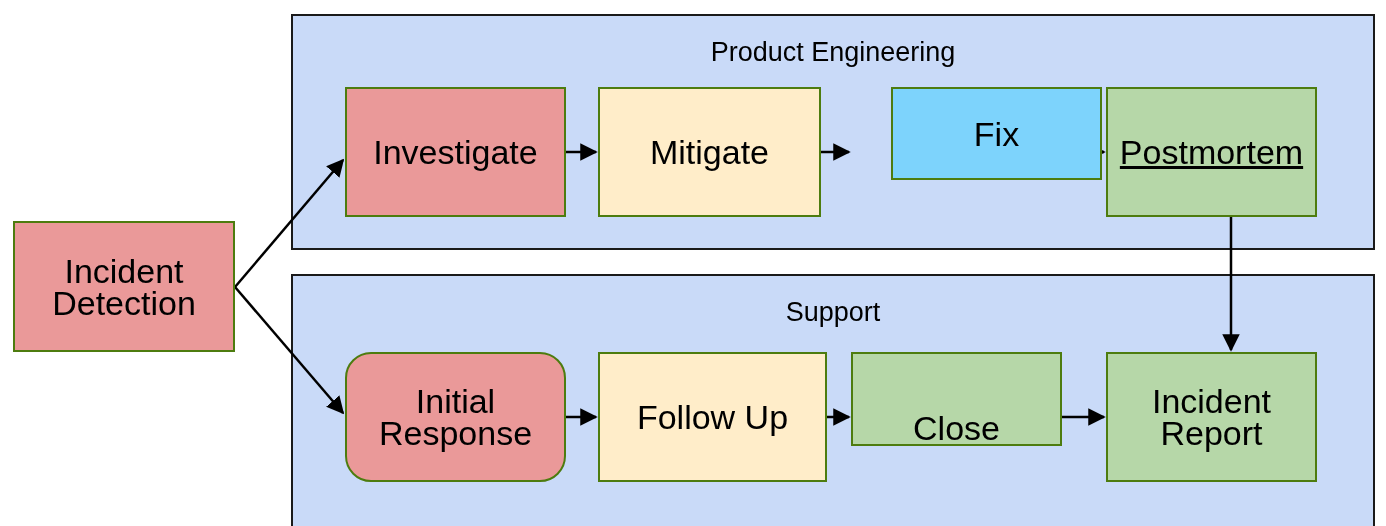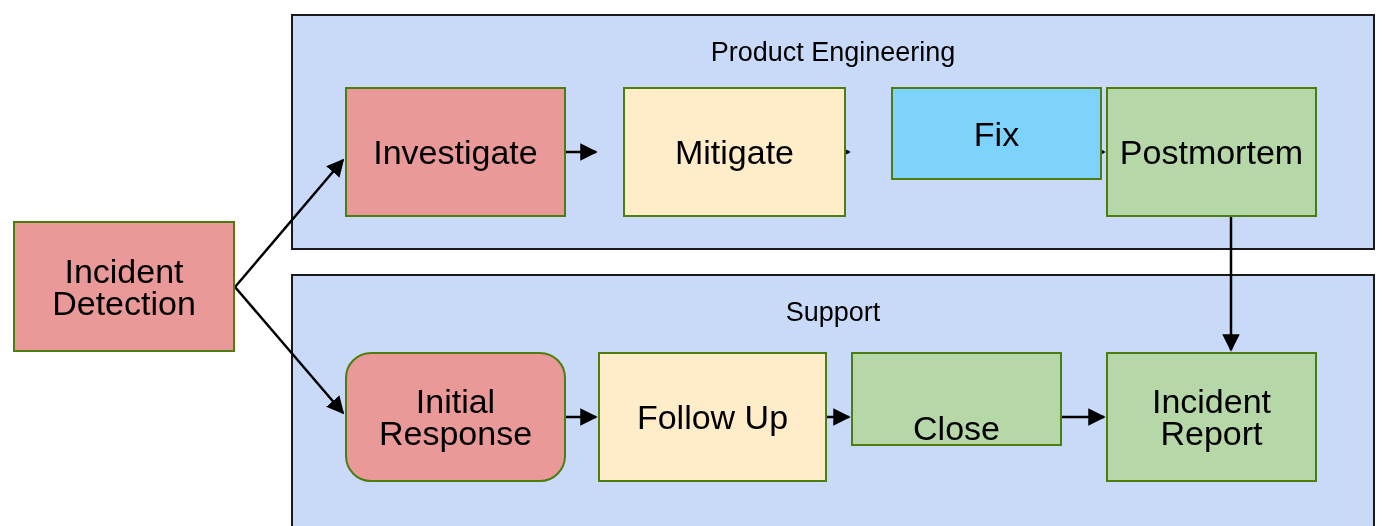--- a/index.html
+++ b/index.html
@@ -95,29 +95,29 @@
 
   <div class="node" style="left:13px; top:221px; width:222px; height:131px; background:#ea9999;">
     <span class="node-label">Incident
 Detection</span>
   </div>
 
   <div class="node" style="left:345px; top:87px; width:221px; height:130px; background:#ea9999;">
     <span class="node-label">Investigate</span>
   </div>
 
-  <div class="node" style="left:623px; top:87px; width:223px; height:130px; background:#ffedc9;">
+  <div class="node" style="left:598px; top:87px; width:223px; height:130px; background:#ffedc9;">
     <span class="node-label">Mitigate</span>
   </div>
 
   <div class="node" style="left:851px; top:87px; width:211px; height:93px; background:#7dd3fc;margin-left:40px;">
     <span class="node-label">Fix</span>
   </div>
 
-  <div class="node" style="left:1106px; top:87px; width:211px; height:130px; background:#b6d7a8;">
+  <div class="node" style="left:1106px; top:87px; width:211px; height:130px; background:#b6d7a8;text-decoration:underline;">
     <span class="node-label">Postmortem</span>
   </div>
 
   <div class="node" style="left:345px; top:352px; width:221px; height:130px; background:#ea9999;border-radius:26px;">
     <span class="node-label">Initial
 Response</span>
   </div>
 
   <div class="node" style="left:598px; top:352px; width:229px; height:130px; background:#ffedc9;">
     <span class="node-label">Follow Up</span>

